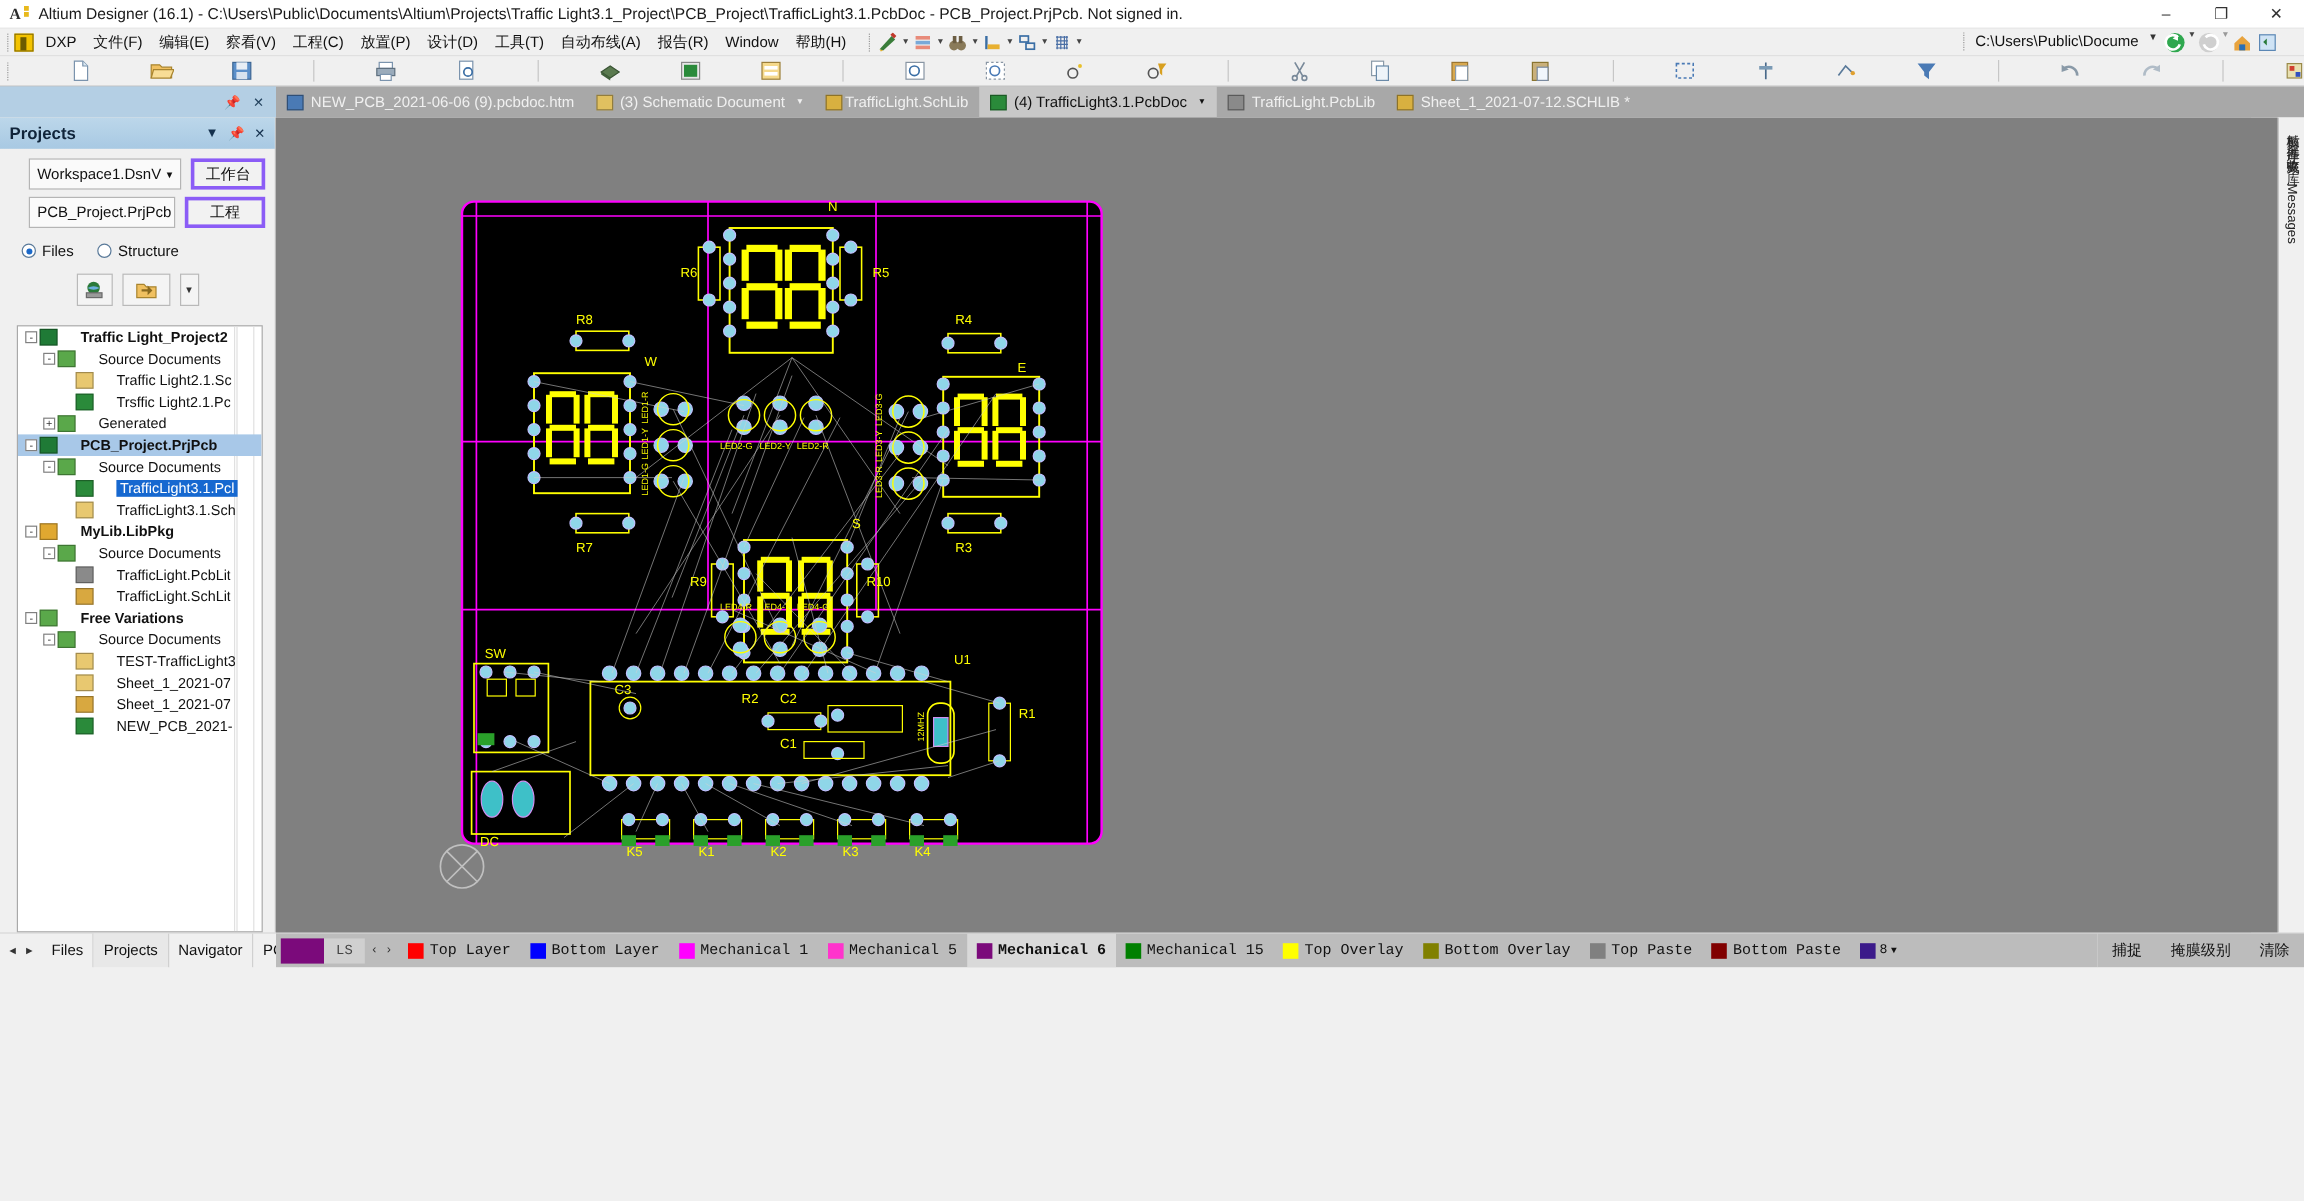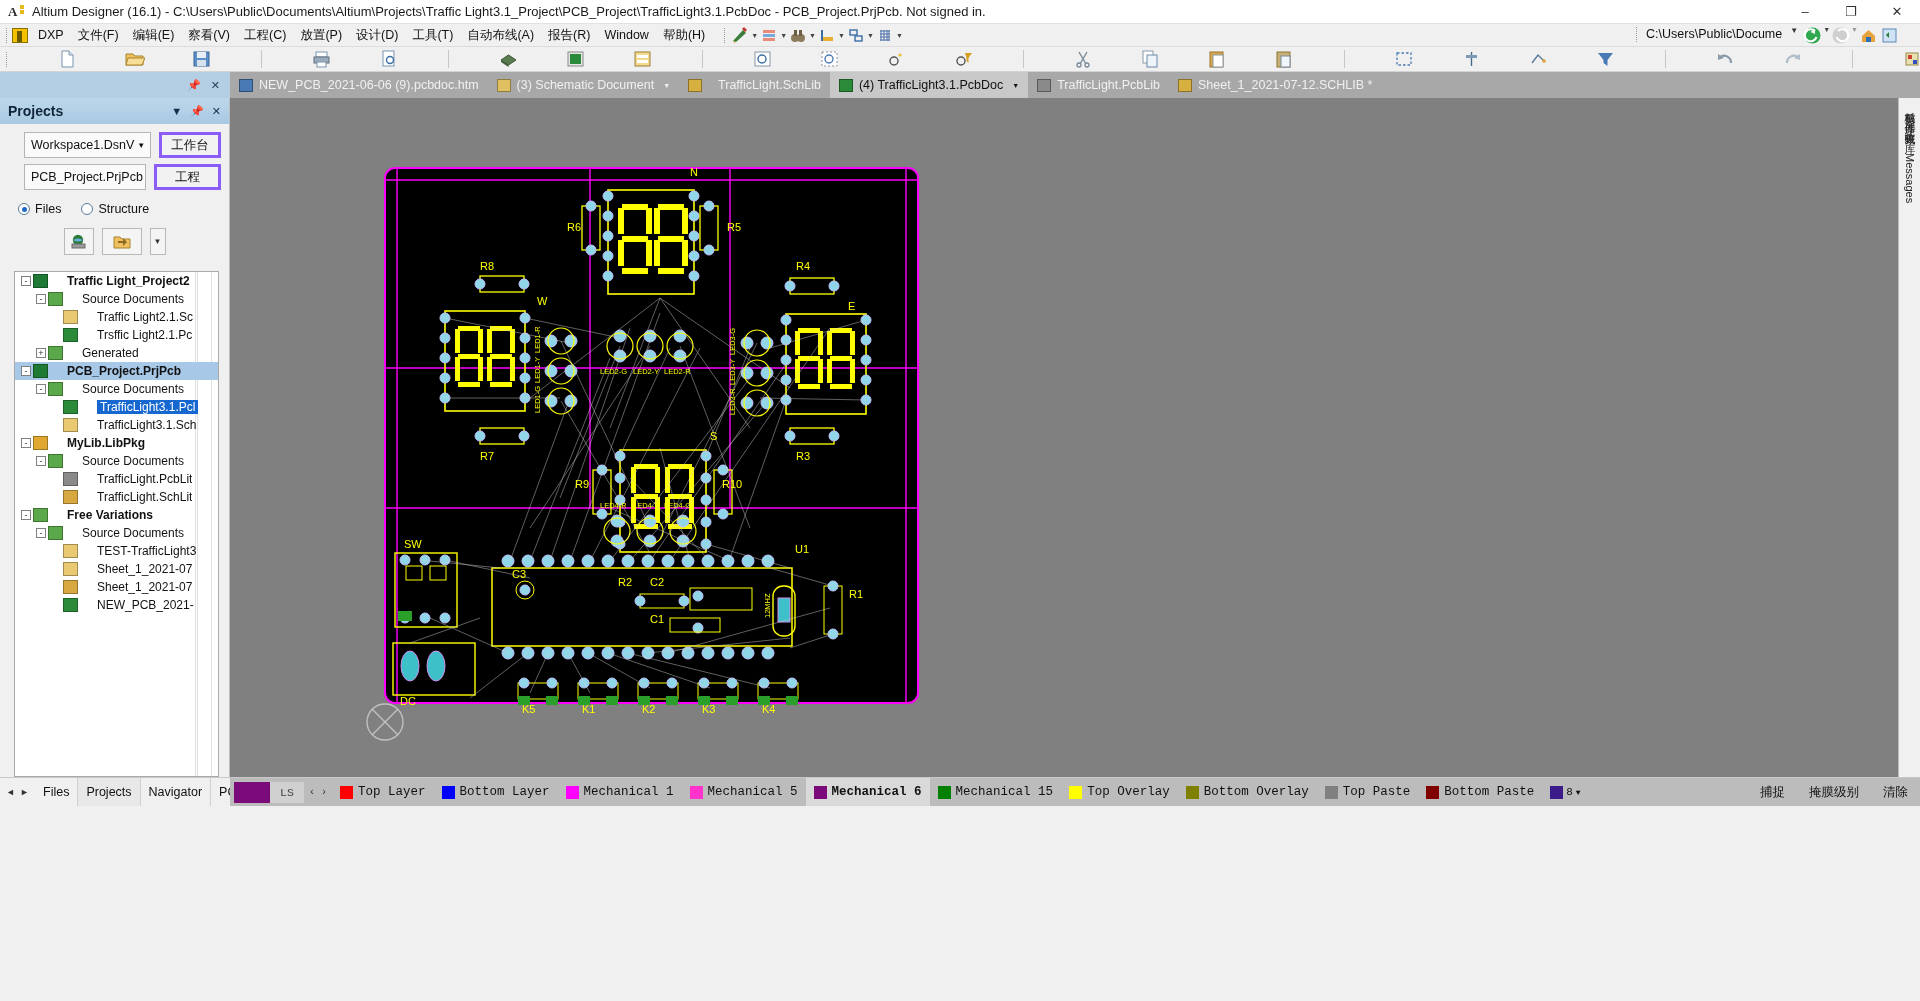--- a/index.html
+++ b/index.html
@@ -462,21 +462,21 @@
   <div id="tabs-host" style="flex:1;display:flex;align-items:stretch;">
       <div class="lt" style="height: 100%; display: flex; align-items: center; gap: 6px; padding: 0px 9px; font-size: 12.5px; white-space: nowrap; color: rgb(240, 240, 240);">
         <span style="width: 14px; height: 13px; background: rgb(74, 122, 181); display: inline-block; border: 1px solid rgba(0, 0, 0, 0.35); flex: 0 0 auto;"></span>
         <span>NEW_PCB_2021-06-06 (9).pcbdoc.htm</span>
       </div>
       <div class="lt" style="height: 100%; display: flex; align-items: center; gap: 6px; padding: 0px 9px; font-size: 12.5px; white-space: nowrap; color: rgb(240, 240, 240);">
         <span style="width: 14px; height: 13px; background: rgb(224, 192, 96); display: inline-block; border: 1px solid rgba(0, 0, 0, 0.35); flex: 0 0 auto;"></span>
         <span>(3) Schematic Document</span>
         <span style="font-size: 7px; margin-left: 3px;">▼</span>
       </div>
-      <div class="lt" style="height: 100%; display: flex; align-items: center; gap: 16px; padding: 0px 9px; font-size: 12.5px; white-space: nowrap; color: rgb(240, 240, 240);">
+      <div class="lt" style="height: 100%; display: flex; align-items: center; gap: 2px; padding: 0px 9px; font-size: 12.5px; white-space: nowrap; color: rgb(240, 240, 240);">
         <span style="width: 14px; height: 13px; background: rgb(216, 176, 64); display: inline-block; border: 1px solid rgba(0, 0, 0, 0.35); flex: 0 0 auto;"></span>
         <span>TrafficLight.SchLib</span>
       </div>
       <div class="lt" style="height: 100%; display: flex; align-items: center; gap: 6px; padding: 0px 9px; font-size: 12.5px; white-space: nowrap; background: rgb(200, 200, 200); color: rgb(17, 17, 17);">
         <span style="width: 14px; height: 13px; background: rgb(42, 138, 58); display: inline-block; border: 1px solid rgba(0, 0, 0, 0.35); flex: 0 0 auto;"></span>
         <span>(4) TrafficLight3.1.PcbDoc</span>
         <span style="font-size: 7px; margin-left: 3px;">▼</span>
       </div>
       <div class="lt" style="height: 100%; display: flex; align-items: center; gap: 6px; padding: 0px 9px; font-size: 12.5px; white-space: nowrap; color: rgb(240, 240, 240);">
         <span style="width: 14px; height: 13px; background: rgb(138, 138, 138); display: inline-block; border: 1px solid rgba(0, 0, 0, 0.35); flex: 0 0 auto;"></span>

